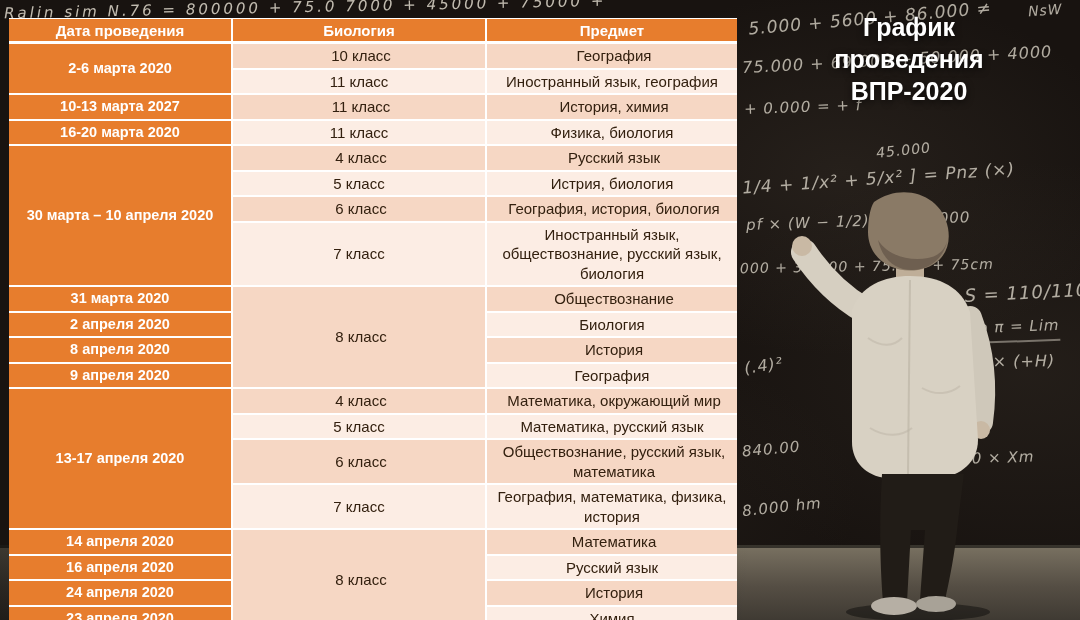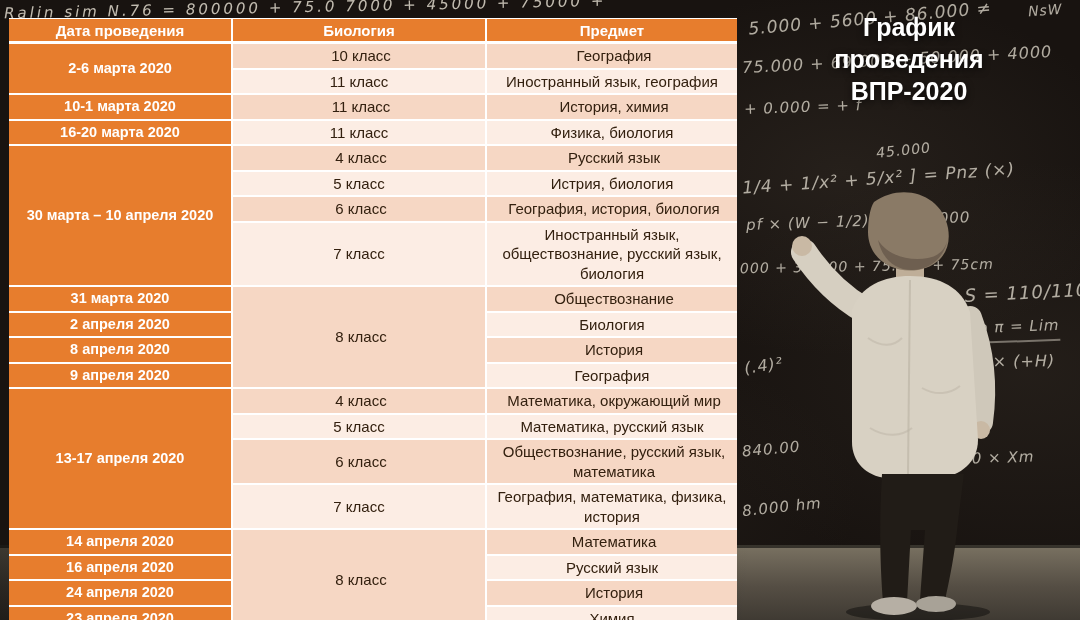--- a/index.html
+++ b/index.html
@@ -155,21 +155,21 @@
         <tr class="dark">
           <td class="date" rowspan="2">2-6 марта 2020</td>
           <td class="part">10 класс</td>
           <td class="subj">География</td>
         </tr>
         <tr class="light">
           <td class="part">11 класс</td>
           <td class="subj">Иностранный язык, география</td>
         </tr>
         <tr class="dark">
-          <td class="date">10-1 марта 2020</td>
+          <td class="date">10-13 марта 2027</td>
           <td class="part">11 класс</td>
           <td class="subj">История, химия</td>
         </tr>
         <tr class="light">
           <td class="date">16-20 марта 2020</td>
           <td class="part">11 класс</td>
           <td class="subj">Физика, биология</td>
         </tr>
         <tr class="dark">
           <td class="date" rowspan="4">30 марта – 10 апреля 2020</td>

